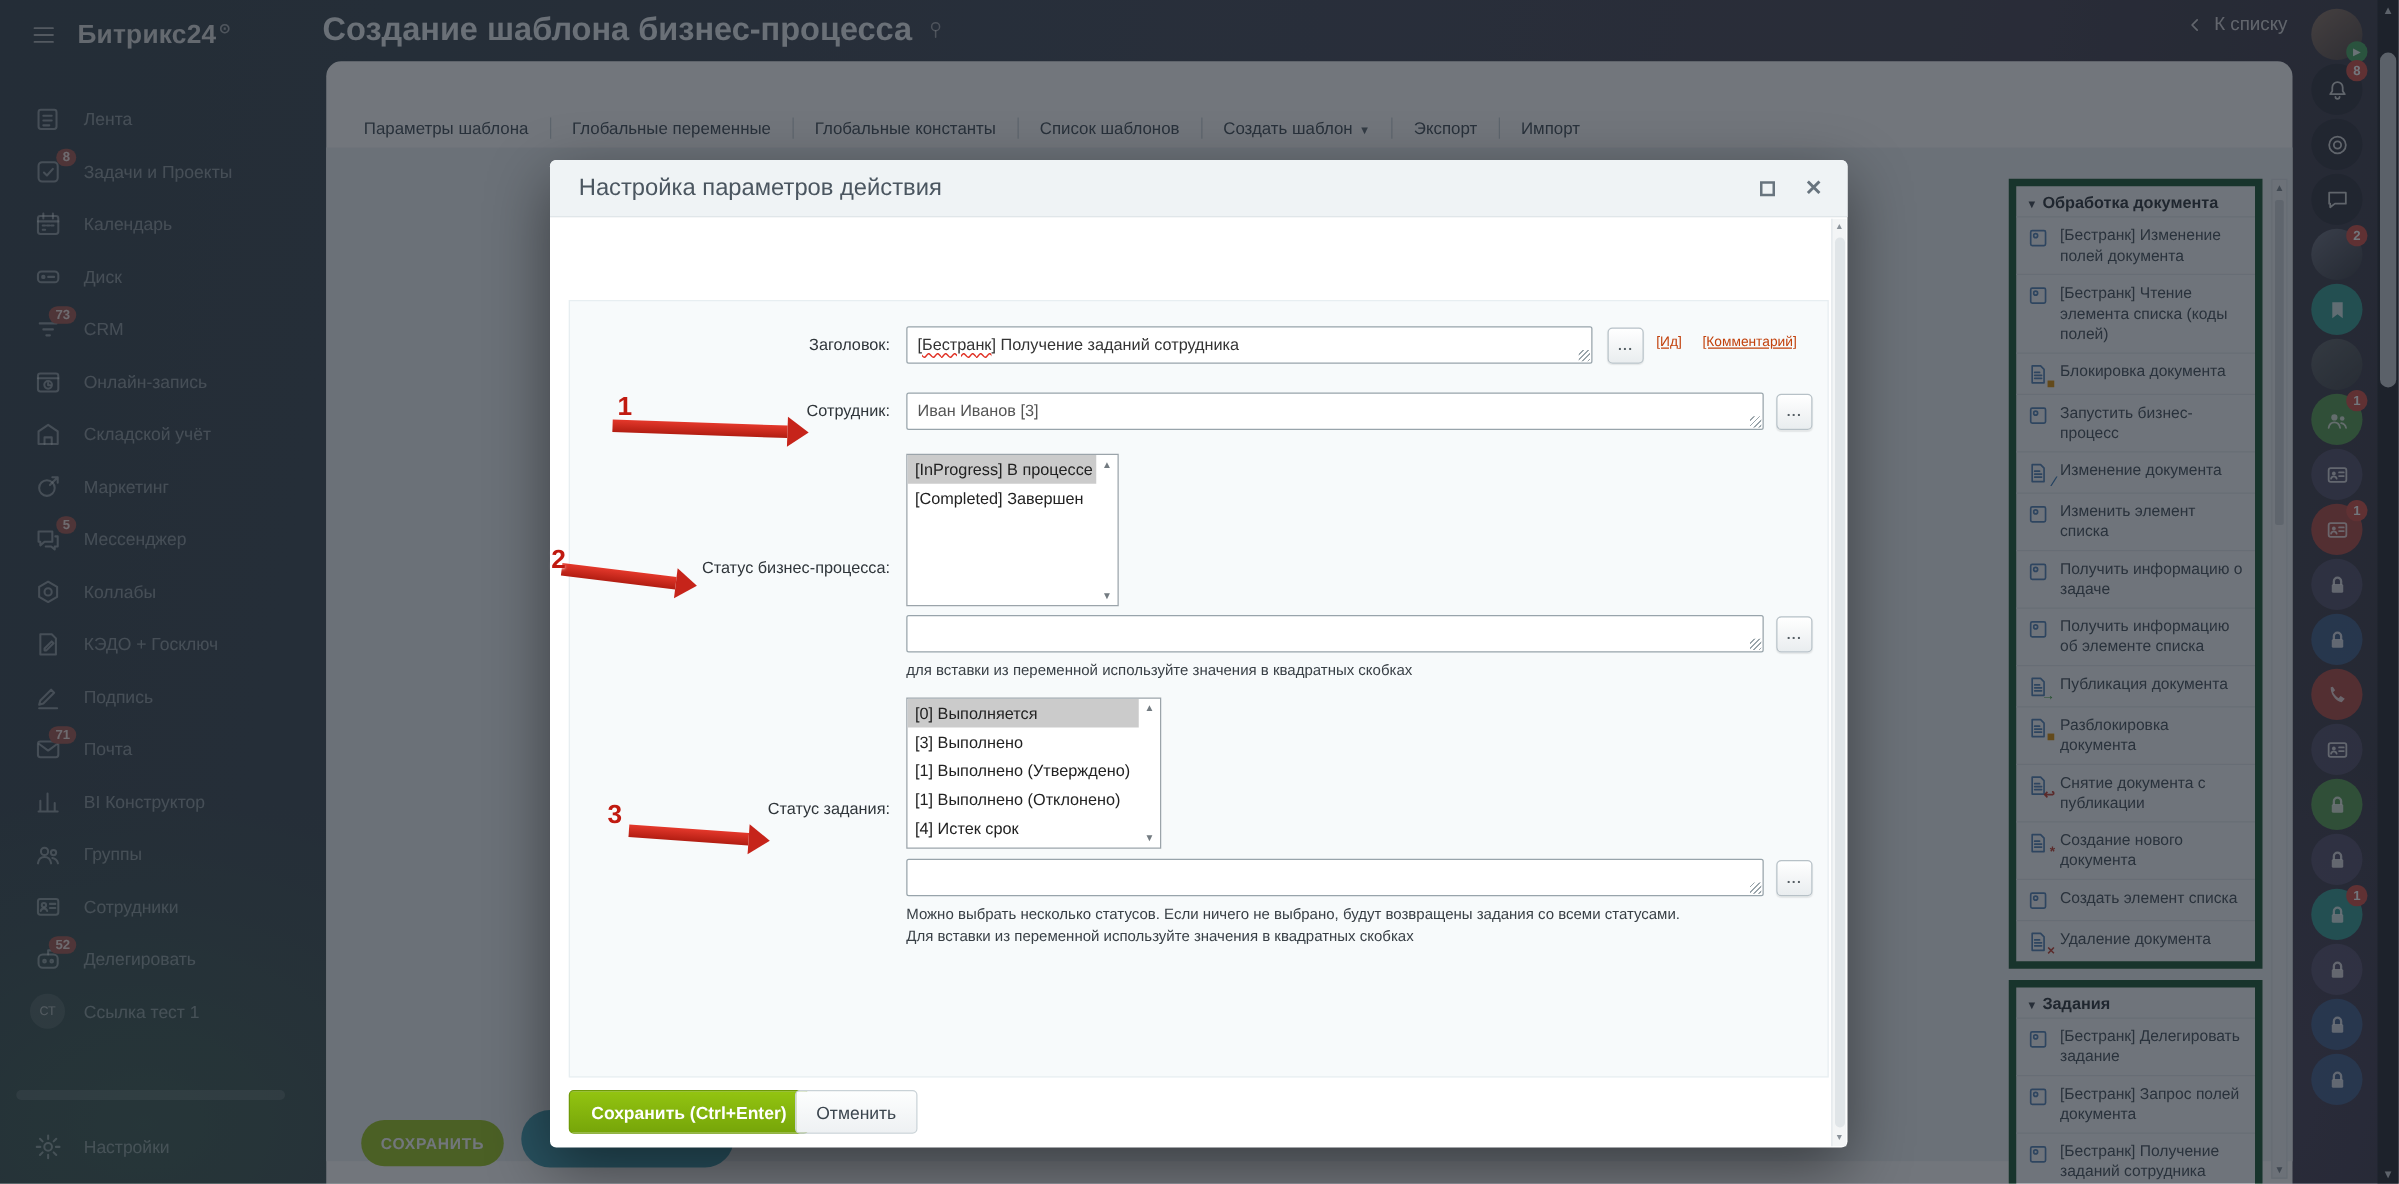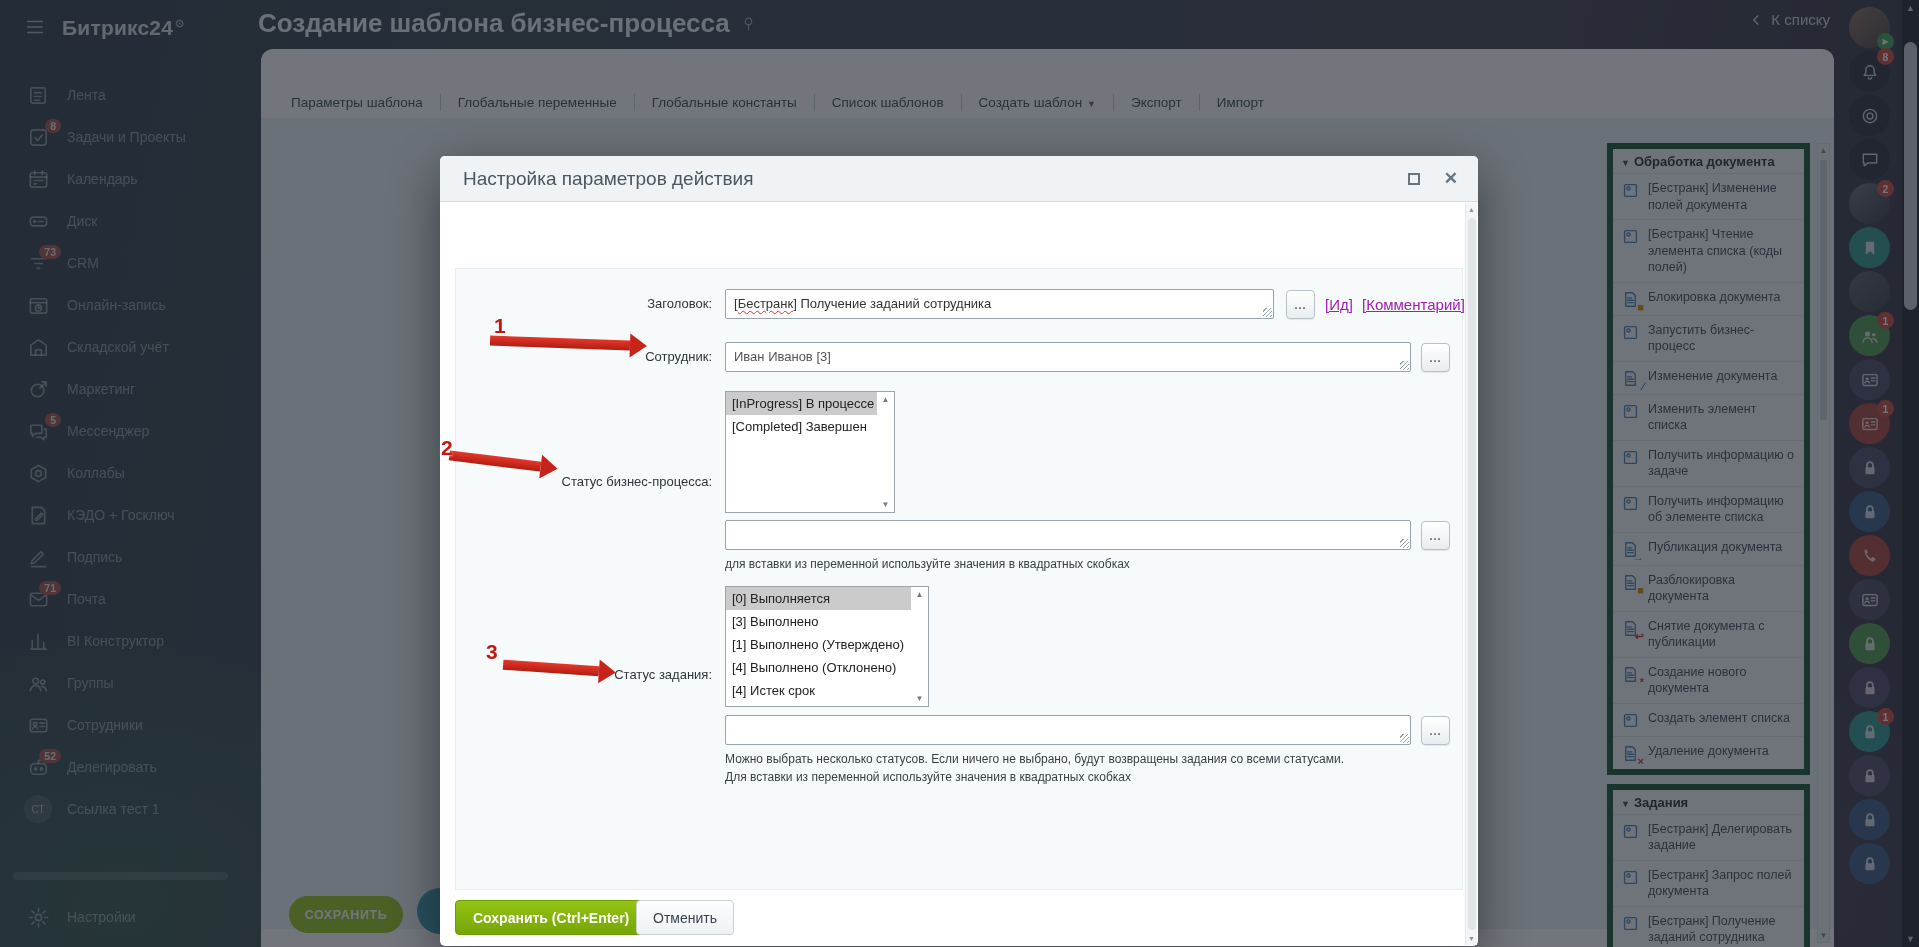--- a/index.html
+++ b/index.html
@@ -9,21 +9,21 @@
       radial-gradient(ellipse 700px 500px at 88% 92%, rgba(96,74,122,.38), transparent 60%),
       radial-gradient(ellipse 600px 450px at 6% 95%, rgba(58,112,82,.45), transparent 60%),
       radial-gradient(ellipse 800px 400px at 50% 0%, rgba(70,66,92,.25), transparent 60%),
       linear-gradient(100deg,#33414a 0%, #3b4450 45%, #413f4e 75%, #343340 100%);
   }
   .icn { display:inline-flex; }
   .icn svg { width:100%; height:100%; }
 
   
   .sidebar { position:absolute; left:0; top:0; bottom:0; width:256px; z-index:10; }
-  .logo-row { position:absolute; left:24px; top:16px; display:flex; gap:16px; }
+  .logo-row { position:absolute; left:24px; top:16px; display:flex; align-items:center; gap:16px; }
   .hamburger { width:22px; height:22px; color:rgba(255,255,255,.6); }
   .logo-text { font-size:21px; font-weight:700; color:rgba(255,255,255,.82); letter-spacing:.2px; }
   .logo-sup { font-size:11px; color:rgba(255,255,255,.55); vertical-align:super; margin-left:2px; }
   .sb-list { position:absolute; left:0; top:74px; right:0; }
   .sb-item { height:42px; display:flex; align-items:center; padding-left:27px; cursor:pointer; }
   .sb-ico { position:relative; width:23px; height:23px; color:rgba(228,238,240,.5); flex:0 0 23px; }
   .sb-badge { position:absolute; top:-7px; right:-11px; background:#a4544c; color:#f4e2de; font-size:10.5px; font-weight:700;
     border-radius:9px; padding:1px 5px; line-height:12px; }
   .sb-label { margin-left:17px; font-size:14px; color:rgba(226,236,238,.5); white-space:nowrap; }
   .sb-initials { width:28px; height:28px; margin-left:-3px; border-radius:50%; background:rgba(255,255,255,.12);
@@ -83,41 +83,41 @@
   
   .main-scroll { position:absolute; right:0; top:0; bottom:0; width:17px; background:#20242b; z-index:30; }
   .main-scroll .arr { position:absolute; left:0; right:0; text-align:center; color:#c9cdd2; font-size:9px; }
   .main-scroll .arr.up{ top:3px; } .main-scroll .arr.dn{ bottom:3px; }
   .main-scroll .thumb { position:absolute; left:2px; right:2px; top:42px; height:268px; background:#c3c8cd; border-radius:7px; }
 
   
   .overlay { position:absolute; inset:0; background:rgba(28,34,43,.62); z-index:40; }
 
   
-  .modal { position:absolute; left:440px; top:156px; width:1038px; height:790px; background:#fff; border-radius:5px;
+  .modal { position:absolute; left:440px; top:128px; width:1038px; height:790px; background:#fff; border-radius:5px;
     box-shadow:0 16px 50px rgba(0,0,0,.45); z-index:100; }
   .m-titlebar { position:absolute; left:0; top:0; right:0; height:46px; background:#eff3f5; border-bottom:1px solid #d5dce0;
     border-radius:5px 5px 0 0; }
   .m-title { position:absolute; left:23px; top:0; line-height:46px; font-size:19px; color:#4b5660; }
   .m-max { position:absolute; right:58px; top:17px; width:12px; height:12px; border:2px solid #68747e; cursor:pointer; }
   .m-close { position:absolute; right:20px; top:12px; font-size:17px; font-weight:700; color:#68747e; cursor:pointer; }
   .m-band { position:absolute; left:23px; right:23px; top:64px; height:33px; background:#f5f9fa; border:1px solid #dee7ea;
     display:flex; align-items:center; padding:0 12px; font-size:12px; color:#2e353b; }
   .m-band .more { margin-left:auto; font-size:12px; font-weight:700; letter-spacing:1px; color:#4a5258; cursor:pointer; }
   .m-form { position:absolute; left:15px; right:15px; top:112px; height:622px; background:#f7fafb; border:1px solid #e7eef1; }
   .f-label { position:absolute; left:0; width:256px; text-align:right; font-size:13px; color:#2f353a; }
   .ta { position:absolute; background:#fff; border:1px solid #98a4ab; border-radius:2px; font-size:13px; color:#333;
     padding:6px 8px; white-space:nowrap; overflow:hidden; }
   .ta .rsz { position:absolute; right:1px; bottom:1px; width:9px; height:9px;
     background:repeating-linear-gradient(135deg, transparent 0 2px, #9aa5ab 2px 3px); }
   .wavy { text-decoration:underline wavy #e03024 1px; text-underline-offset:2px; }
   .dots-btn { position:absolute; width:29px; height:29px; border:1px solid #b7c1c7; border-radius:4px;
     background:linear-gradient(#ffffff,#e9edef); color:#555e64; font-size:11px; font-weight:700; letter-spacing:1px;
     display:flex; align-items:center; justify-content:center; cursor:pointer; box-shadow:0 1px 1px rgba(0,0,0,.08); }
-  .f-link { position:absolute; font-size:15px; color:#a21caf; text-decoration:underline; cursor:pointer; white-space:nowrap; }
+  .f-link { position:absolute; font-size:11px; color:#c2410c; text-decoration:underline; cursor:pointer; white-space:nowrap; }
   .listbox { position:absolute; background:#fff; border:1px solid #9ba4aa; overflow:hidden; }
   .lb-opt { font-size:13px; color:#222; padding:4px 6px; margin-right:17px; white-space:nowrap; cursor:pointer; }
   .lb-opt.sel { background:#cbcbcb; }
   .lb-scroll { position:absolute; right:0; top:0; bottom:0; width:17px; }
   .lb-scroll .arr { position:absolute; left:0; right:0; text-align:center; font-size:8px; color:#737b81; }
   .lb-scroll .arr.up{ top:3px; } .lb-scroll .arr.dn{ bottom:3px; }
   .f-hint { position:absolute; left:269px; font-size:12px; color:#383f45; white-space:nowrap; }
   .m-save { position:absolute; left:15px; top:744px; height:35px; padding:0 17px; border-radius:4px;
     background:linear-gradient(#93c411,#76a509); border:1px solid #6e9a07; color:#fff; font-size:14px; font-weight:700;
     display:flex; align-items:center; cursor:pointer; }
@@ -745,21 +745,21 @@
         <span class="rsz"></span>
       </div>
       <div class="dots-btn" style="left:965px; top:252px">...</div>
       <div class="f-hint" style="top:288px">для вставки из переменной используйте значения в квадратных скобках</div>
 
       <div class="f-label" style="top:398px">Статус задания:</div>
       <div class="listbox" style="left:269px; top:317px; width:204px; height:121px" id="lb-task">
           <div class="lb-opt sel">[0] Выполняется</div>
           <div class="lb-opt">[3] Выполнено</div>
           <div class="lb-opt">[1] Выполнено (Утверждено)</div>
-          <div class="lb-opt">[4] Выполнено (Отклонено)</div>
+          <div class="lb-opt">[1] Выполнено (Отклонено)</div>
           <div class="lb-opt">[4] Истек срок</div>
         <div class="lb-scroll">
             <span class="arr up">▲</span>
             <span class="arr dn">▼</span>
           </div>
       </div>
       <div class="ta" style="left:269px; top:446px; width:686px; height:30px">
         <span></span>
         <span class="rsz"></span>
       </div>

